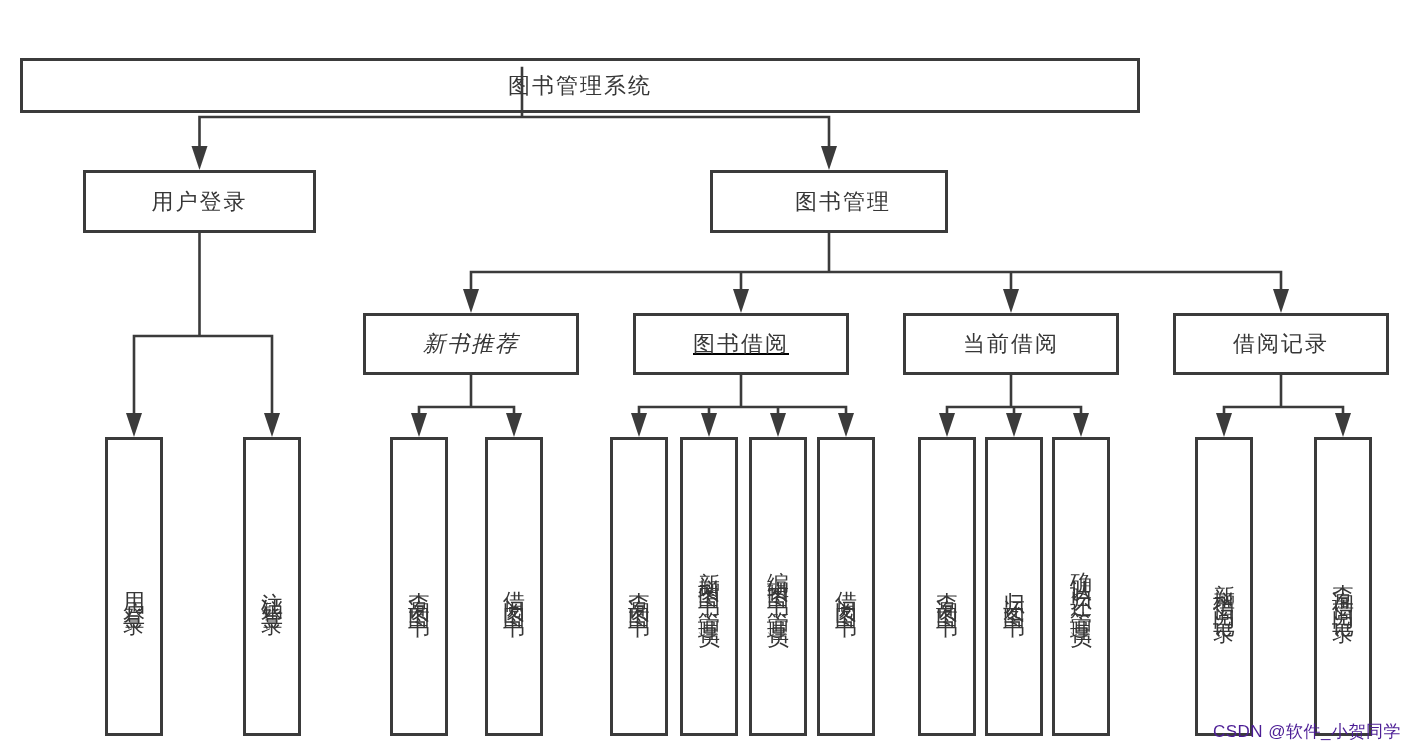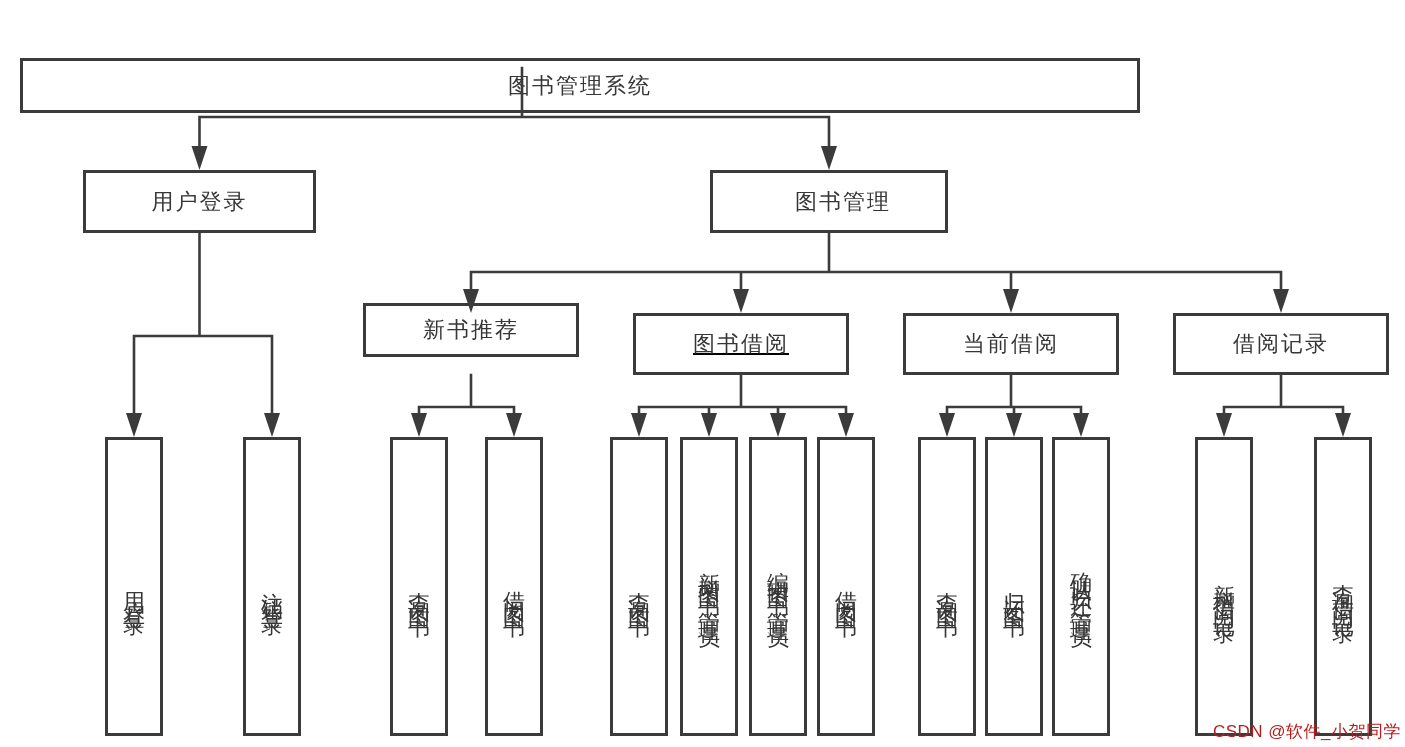--- a/index.html
+++ b/index.html
@@ -34,21 +34,21 @@
   <div id="nodes">
       <div class="node" style="left: 20px; top: 13px; width: 1120px; height: 55px; margin-top: 45px;">
         <span class="lbl">图书管理系统</span>
       </div>
       <div class="node" style="left: 83px; top: 170px; width: 233px; height: 63px;">
         <span class="lbl">用户登录</span>
       </div>
       <div class="node" style="left: 710px; top: 170px; width: 238px; height: 63px; padding-left: 28px;">
         <span class="lbl">图书管理</span>
       </div>
-      <div class="node" style="left: 363px; top: 303px; width: 216px; height: 54px;">
+      <div class="node" style="left: 363px; top: 313px; width: 216px; height: 62px; font-style: italic;">
         <span class="lbl">新书推荐</span>
       </div>
       <div class="node" style="left: 633px; top: 313px; width: 216px; height: 62px; text-decoration: underline;">
         <span class="lbl">图书借阅</span>
       </div>
       <div class="node" style="left: 903px; top: 313px; width: 216px; height: 62px; text-align: right;">
         <span class="lbl">当前借阅</span>
       </div>
       <div class="node" style="left: 1173px; top: 313px; width: 216px; height: 62px;">
         <span class="lbl">借阅记录</span>
@@ -128,14 +128,14 @@
         <polygon points="939,413 955,413 947,437" stroke="none"></polygon>
         <polygon points="1006,413 1022,413 1014,437" stroke="none"></polygon>
         <polygon points="1073,413 1089,413 1081,437" stroke="none"></polygon>
       </g>
       <g stroke="#3b3b3b" fill="#3b3b3b" stroke-width="2.6" stroke-linecap="square">
         <path d="M 1281 375 V 407 M 1224 407 H 1343 M 1224 407 V 419 M 1343 407 V 419 " fill="none"></path>
         <polygon points="1216,413 1232,413 1224,437" stroke="none"></polygon>
         <polygon points="1335,413 1351,413 1343,437" stroke="none"></polygon>
       </g>
     </svg>
-  <div id="watermark" style="color: #b91c1c;">CSDN @软件_小贺同学</div>
+  <div id="watermark" style="color: #4c1d95;">CSDN @软件_小贺同学</div>
 </div>
 
 </body></html>

